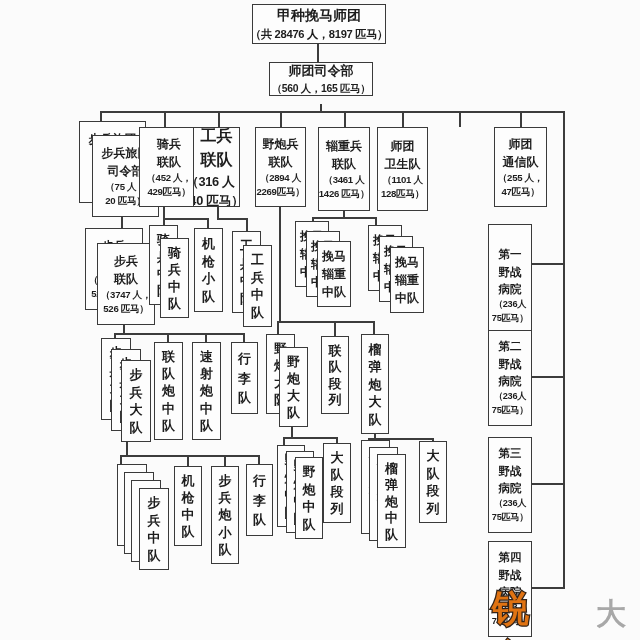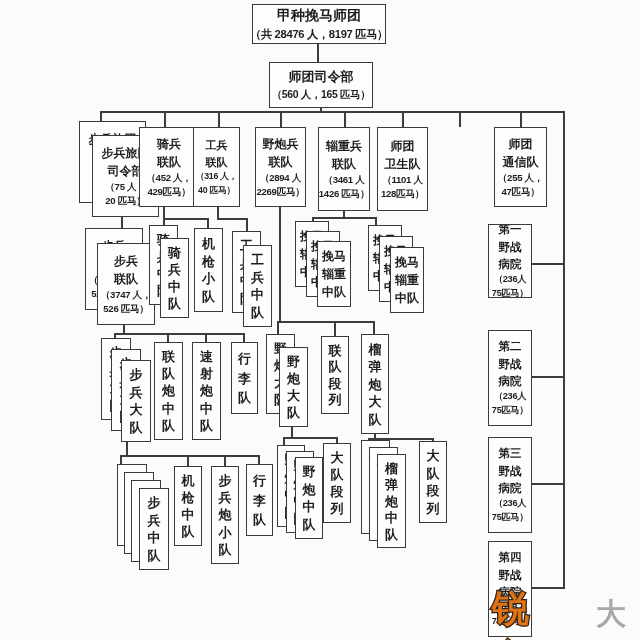--- a/index.html
+++ b/index.html
@@ -91,21 +91,21 @@
     <div class="seg" style="left: 217px; top: 218px; width: 31px; height: 2px;"></div>
     <div class="seg" style="left: 246px; top: 218px; width: 2px; height: 14px;"></div>
     <div class="seg" style="left: 343px; top: 211px; width: 2px; height: 8px;"></div>
     <div class="seg" style="left: 312px; top: 217px; width: 65px; height: 2px;"></div>
     <div class="seg" style="left: 312px; top: 217px; width: 2px; height: 5px;"></div>
     <div class="seg" style="left: 375px; top: 217px; width: 2px; height: 9px;"></div>
     <div class="box" style="left: 252px; top: 4px; width: 134px; height: 40px; font-size: 14px;">
       <div class="ln">甲种挽马师团</div>
       <div class="ln num">（共 28476 人，8197 匹马）</div>
     </div>
-    <div class="box" style="left: 269px; top: 62px; width: 104px; height: 46px; font-size: 13px;">
+    <div class="box" style="left: 269px; top: 62px; width: 104px; height: 34px; font-size: 13px;">
       <div class="ln">师团司令部</div>
       <div class="ln num">（560 人，165 匹马）</div>
     </div>
     <div class="box" style="left: 79px; top: 121px; width: 67px; height: 82px; font-size: 12px;">
       <div class="ln">步兵旅团</div>
       <div class="ln">司令部</div>
       <div class="ln num">（75 人，</div>
       <div class="ln num">20 匹马）</div>
     </div>
     <div class="box" style="left: 92px; top: 135px; width: 67px; height: 82px; font-size: 12px;">
@@ -113,21 +113,21 @@
       <div class="ln">司令部</div>
       <div class="ln num">（75 人，</div>
       <div class="ln num">20 匹马）</div>
     </div>
     <div class="box" style="left: 139px; top: 127px; width: 60px; height: 80px; font-size: 12px;">
       <div class="ln">骑兵</div>
       <div class="ln">联队</div>
       <div class="ln num">（452 人，</div>
       <div class="ln num">429匹马）</div>
     </div>
-    <div class="box" style="left: 193px; top: 127px; width: 47px; height: 80px; font-size: 11px;">
+    <div class="box" style="left: 193px; top: 127px; width: 47px; height: 80px; font-size: 16px;">
       <div class="ln">工兵</div>
       <div class="ln">联队</div>
       <div class="ln num">（316 人，</div>
       <div class="ln num">40 匹马）</div>
     </div>
     <div class="box" style="left: 255px; top: 127px; width: 51px; height: 80px; font-size: 12px;">
       <div class="ln">野炮兵</div>
       <div class="ln">联队</div>
       <div class="ln num">（2894 人</div>
       <div class="ln num">2269匹马）</div>
@@ -215,21 +215,21 @@
     <div class="box" style="left: 379px; top: 236px; width: 34px; height: 66px; font-size: 12px;">
       <div class="ln">挽马</div>
       <div class="ln">辎重</div>
       <div class="ln">中队</div>
     </div>
     <div class="box" style="left: 390px; top: 247px; width: 34px; height: 66px; font-size: 12px;">
       <div class="ln">挽马</div>
       <div class="ln">辎重</div>
       <div class="ln">中队</div>
     </div>
-    <div class="box" style="left: 488px; top: 224px; width: 44px; height: 74px; font-size: 11.5px;">
+    <div class="box" style="left: 488px; top: 224px; width: 44px; height: 124px; font-size: 11.5px;">
       <div class="ln">第一</div>
       <div class="ln">野战</div>
       <div class="ln">病院</div>
       <div class="ln num">（236人</div>
       <div class="ln num">75匹马）</div>
     </div>
     <div class="box" style="left: 488px; top: 330px; width: 44px; height: 96px; font-size: 11.5px;">
       <div class="ln">第二</div>
       <div class="ln">野战</div>
       <div class="ln">病院</div>

